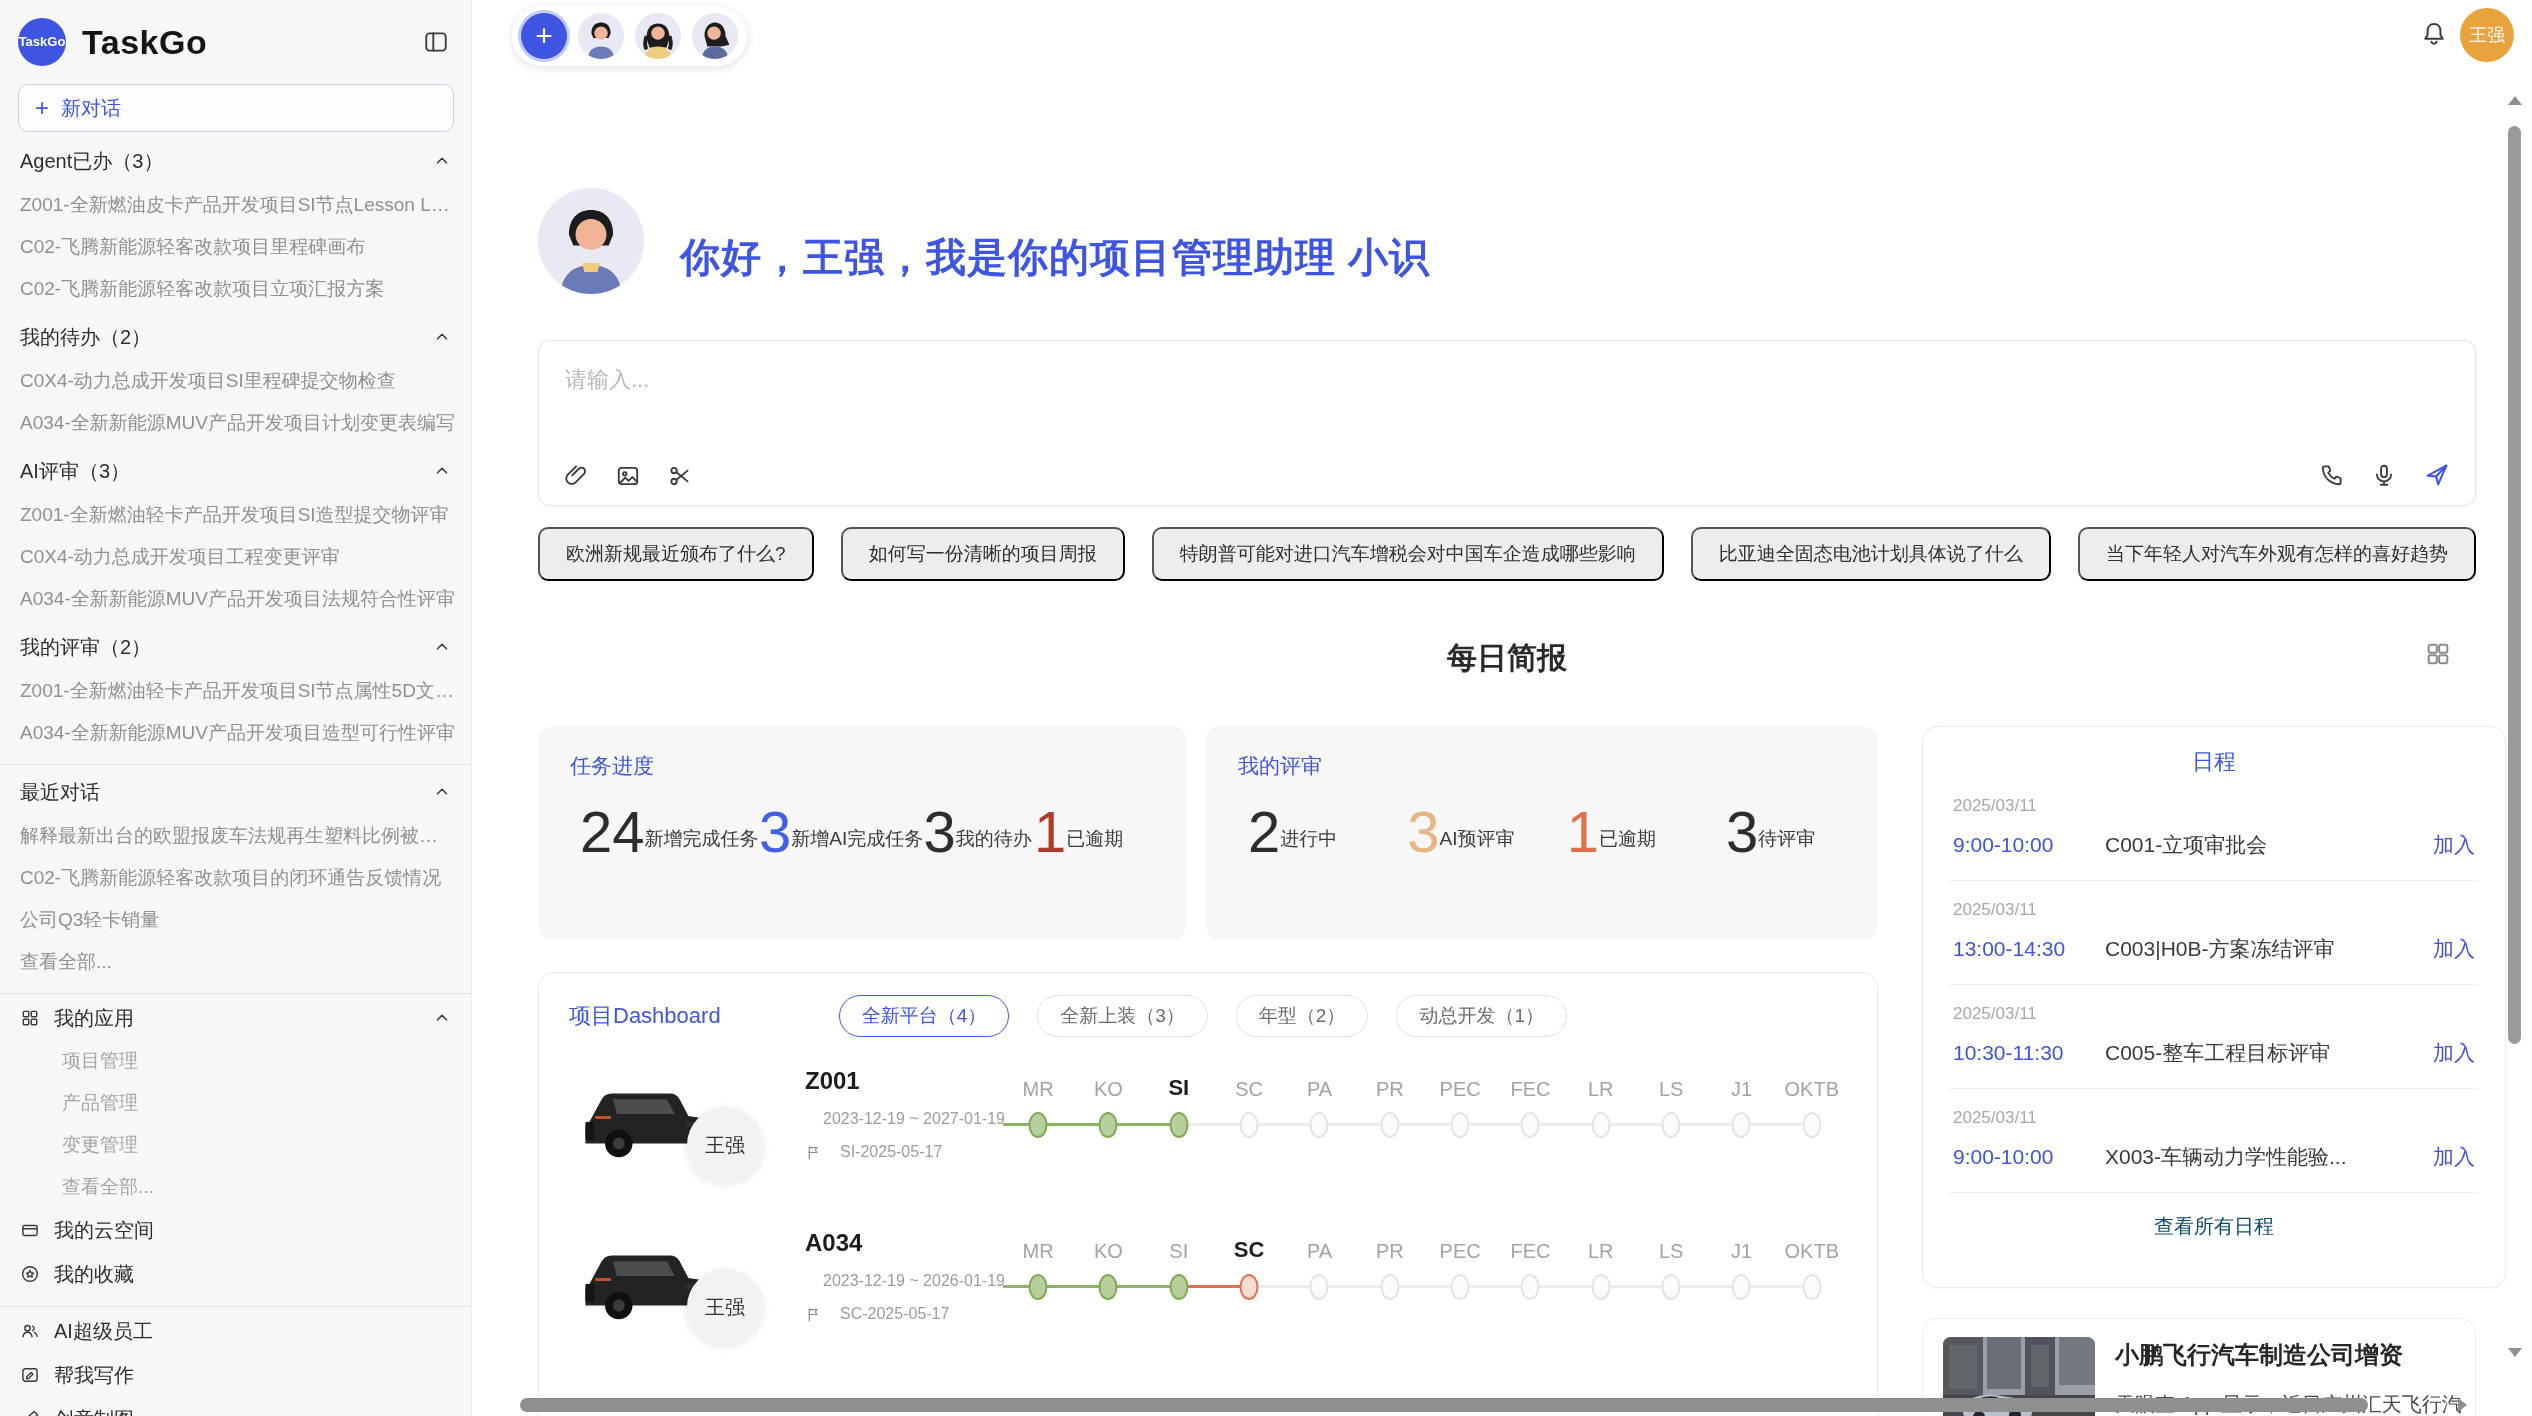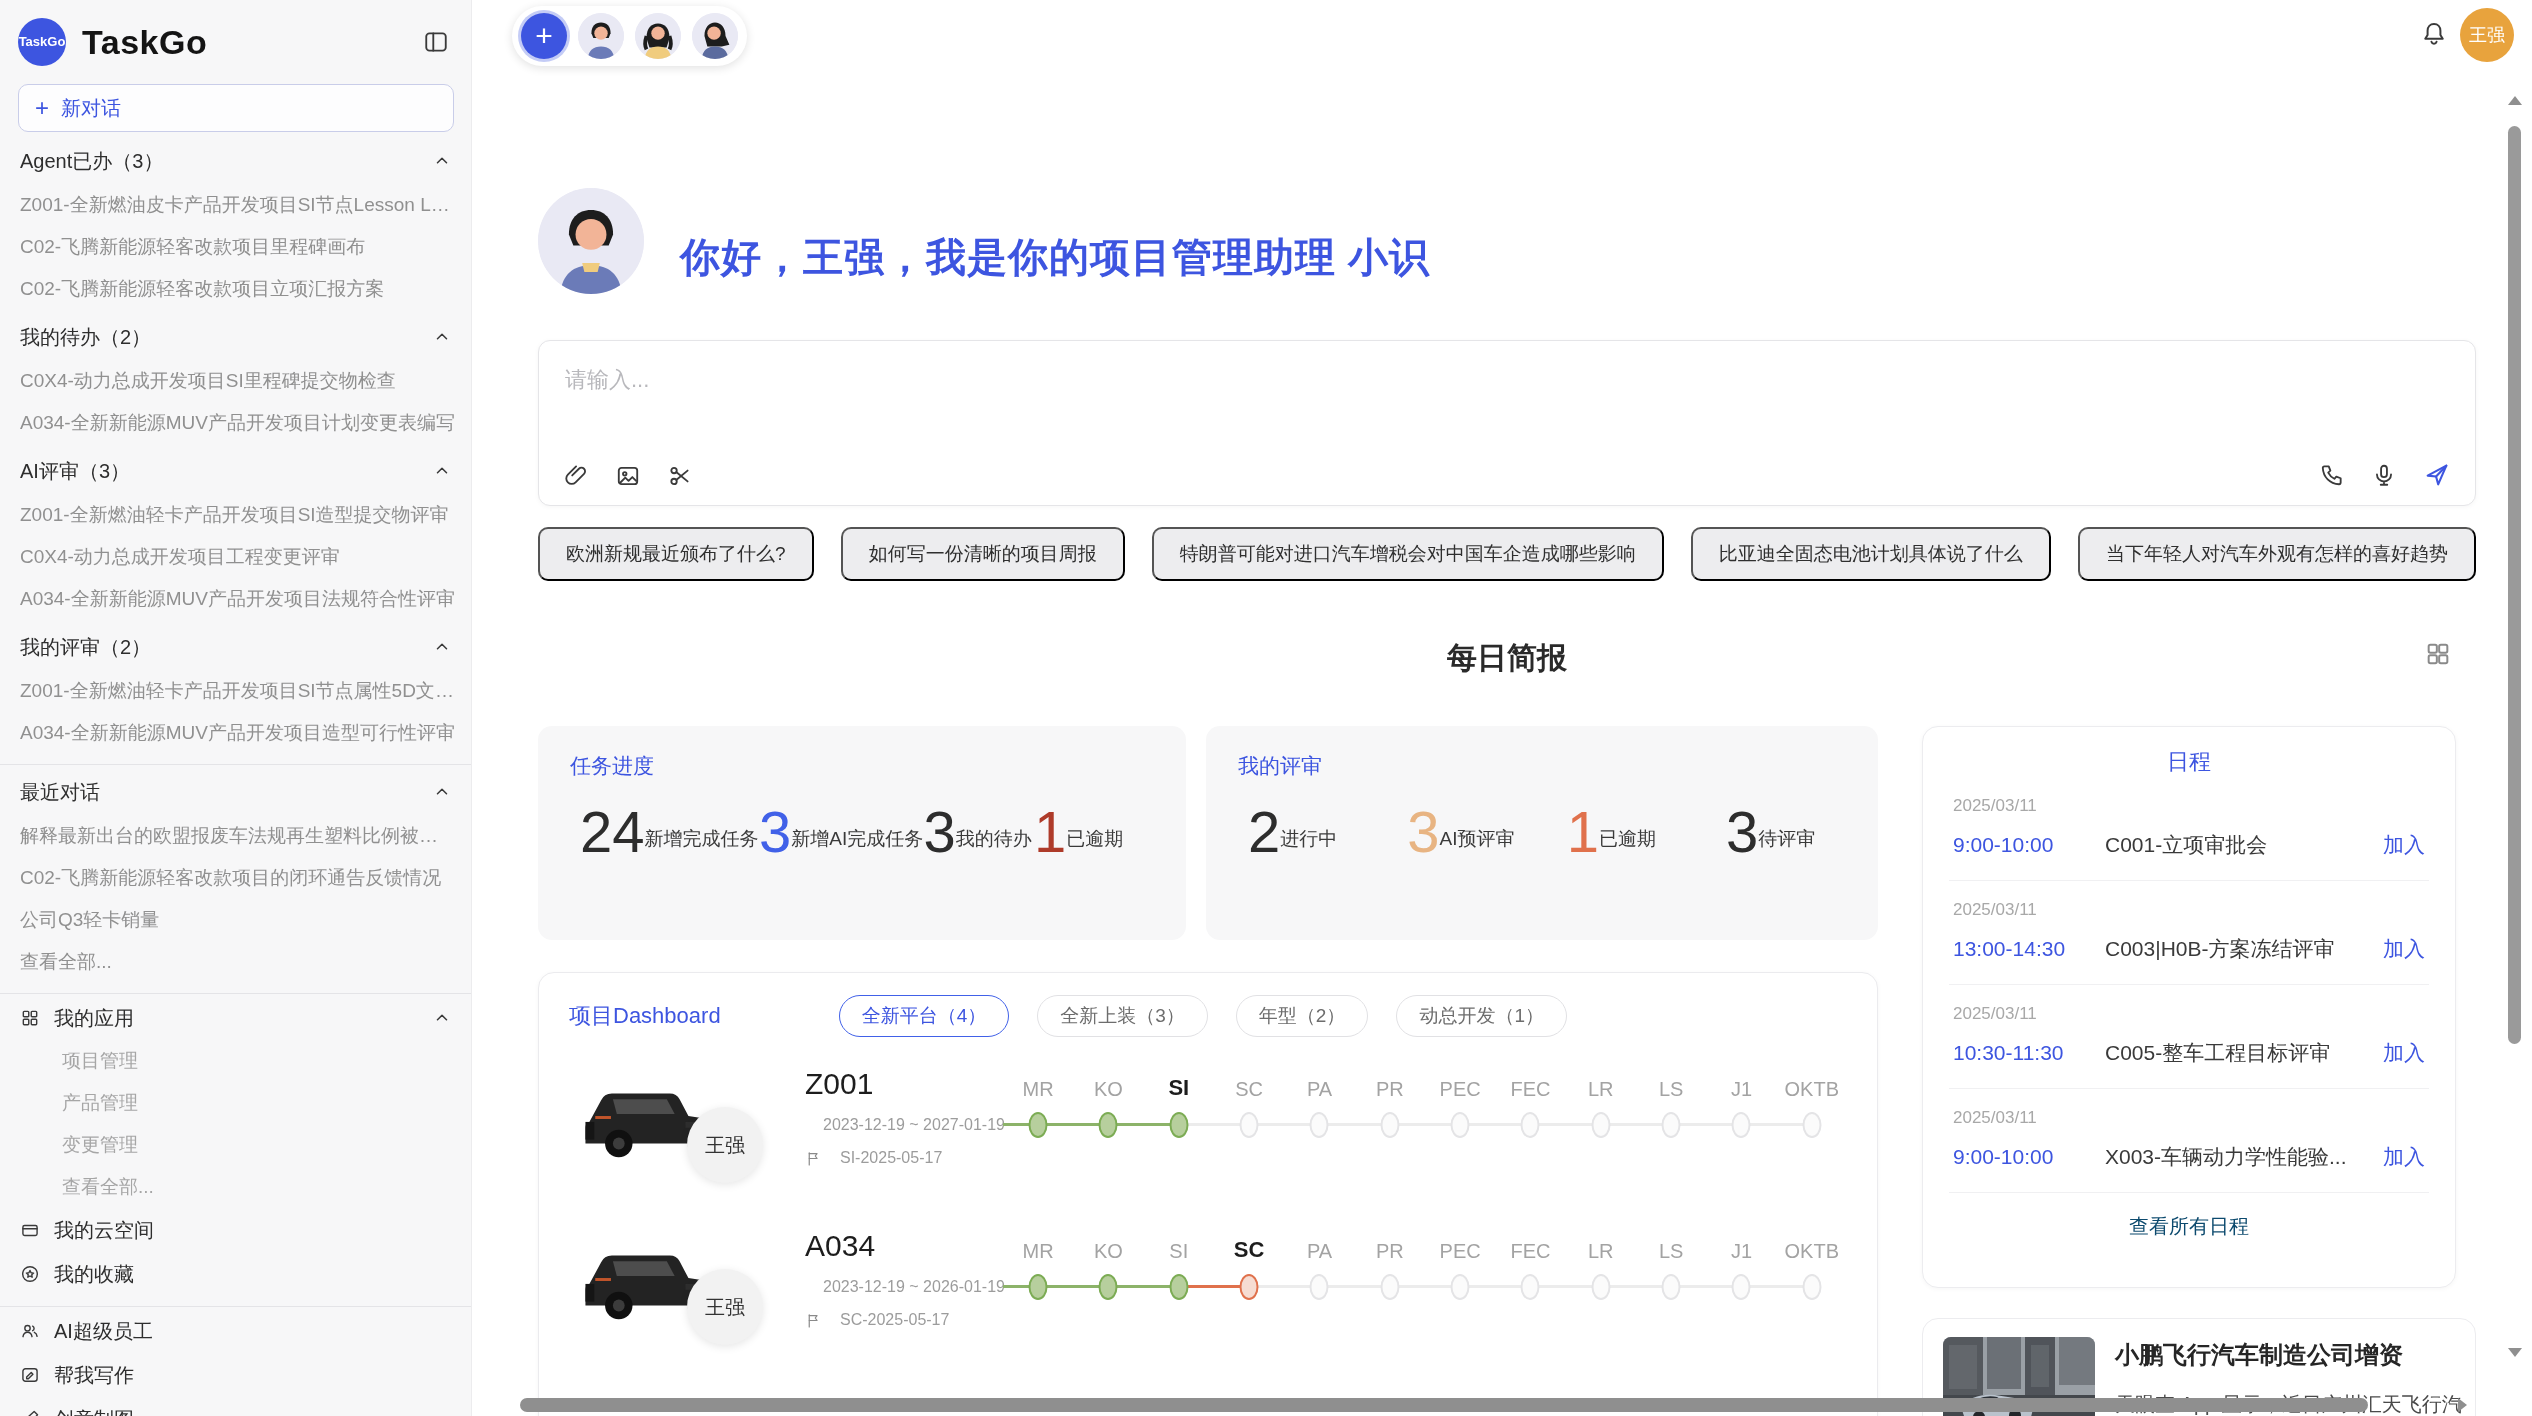--- a/index.html
+++ b/index.html
@@ -83,37 +83,37 @@
          padding:0 22px;font-size:19px;color:#6d6d6d;cursor:pointer;white-space:nowrap}
   .fchip.active{border-color:#4161E8;color:#3D55E0}
   .proj-row{display:flex;margin-top:18px;height:144px}
   .proj-row.first{margin-top:26px}
   .proj-media{width:236px;position:relative;flex:none}
   .truck{position:absolute;left:6px;top:4px;width:168px;height:102px}
   .owner{position:absolute;left:118px;top:44px;width:76px;height:76px;background:#f2f2f2;border-radius:50%;
          display:flex;align-items:center;justify-content:center;font-size:20px;color:#333;
          box-shadow:0 2px 8px rgba(0,0,0,.10);z-index:2}
   .proj-info{width:198px;padding-top:4px;flex:none}
-  .proj-code{font-size:30px;font-weight:400;color:#1d1d1d}
+  .proj-code{font-size:24px;font-weight:700;color:#1d1d1d}
   .meta{display:flex;align-items:center;gap:18px;margin-top:15px;font-size:16px;color:#9c9c9c;white-space:nowrap}
   .timeline{flex:1;display:flex;margin-top:2px}
   .ms-cell{flex:1;display:flex;flex-direction:column;align-items:center}
   .ms-label{height:36px;font-size:20px;color:#a3a3a3;display:flex;align-items:flex-end;justify-content:center}
   .ms-label.cur{color:#1d1d1d;font-weight:700;font-size:22px}
   .ms-noderow{position:relative;height:42px;width:100%;margin-top:4px}
   .seg{position:absolute;top:18px;height:3px;width:51%;left:0}
   .seg.right{left:50%}
   .seg.g{background:#8CB369}.seg.e{background:#ececec}.seg.r{background:#E0714C}
   .dot{position:absolute;left:50%;top:7px;transform:translateX(-50%);width:19px;height:26px;border-radius:50%;z-index:1}
   .dot.g{background:#B7CF9D;border:2px solid #7CAC54}
   .dot.e{background:#fbfbfb;border:2px solid #e4e4e6}
   .dot.r{background:#F6DCD2;border:2px solid #E0714C}
 
   
-  .sched-card{position:absolute;left:1922px;top:726px;width:534px;height:562px;border:1px solid #ececef;
+  .sched-card{position:absolute;left:1922px;top:726px;width:584px;height:562px;border:1px solid #ececef;
               border-radius:16px;background:#fff;box-shadow:0 1px 5px rgba(0,0,0,.04);padding-top:20px}
   .sched-title{text-align:center;font-size:22px;color:#3D55E0}
   .sched-item{margin:0 26px;padding:19px 4px 21px;border-bottom:1px solid #f0f0f2}
   .sd-date{font-size:17px;color:#a8a8a8}
   .sd-row{display:flex;align-items:center;margin-top:15px}
   .sd-time{font-size:21px;color:#3D55E0;width:152px;flex:none}
   .sd-name{font-size:21px;color:#3a3a3a;flex:1;white-space:nowrap;overflow:hidden}
   .sd-join{font-size:21px;color:#3D55E0;cursor:pointer;margin-left:12px}
   .sched-viewall{text-align:center;margin-top:20px;font-size:20px;color:#0c4a6e;cursor:pointer}
 

